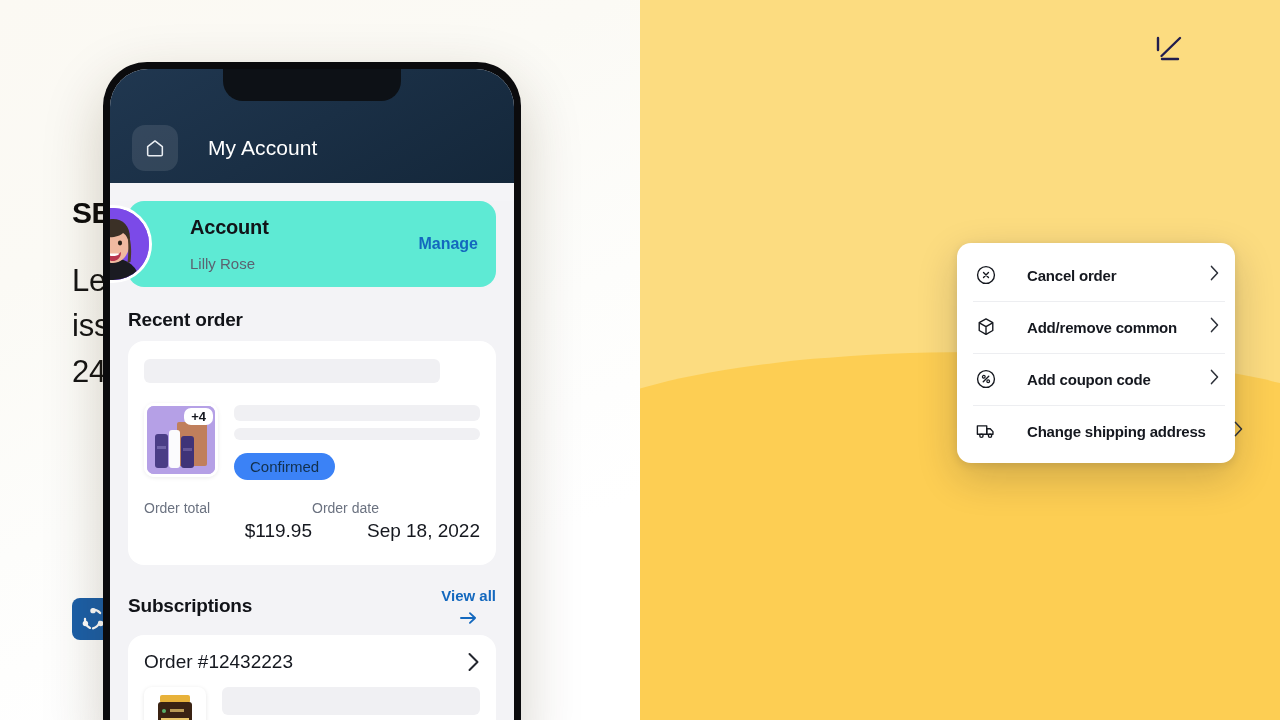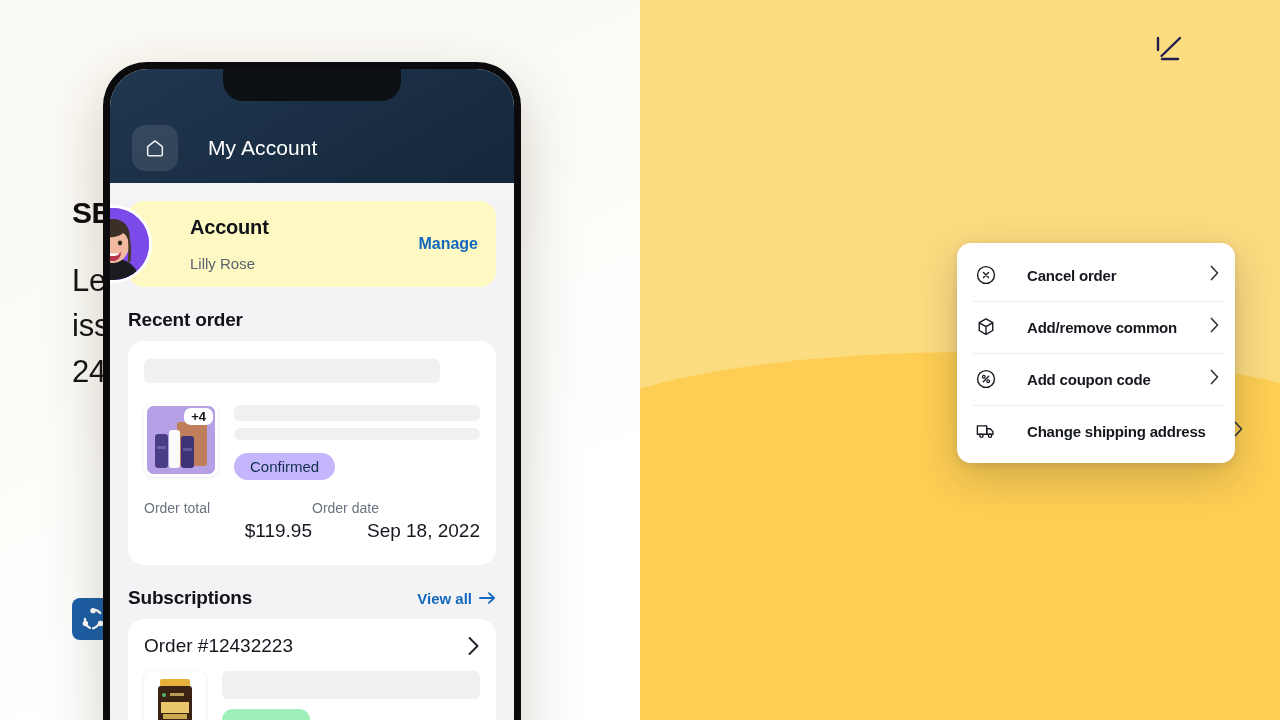--- a/index.html
+++ b/index.html
@@ -143,21 +143,21 @@
     position: relative;
     height: calc(100% - 114px);
     background: #f3f3f6;
     padding: 0 18px;
   }
 
   
   .account-card {
     position: relative;
     margin-top: 18px;
-    background: #fef9c3;
+    background: #5eead4;
     border-radius: 16px;
     height: 86px;
     display: flex;
     align-items: center;
     padding-left: 62px;
     padding-right: 18px;
   }
   .avatar {
     position: absolute;
     left: -54px; top: 4px;
@@ -182,21 +182,21 @@
 
   .section-head {
     display: flex; align-items: center; justify-content: space-between;
     margin-top: 22px; margin-bottom: 10px;
   }
   .section-title {
     font-size: 19px; font-weight: 700; color: #111318; letter-spacing: -.2px;
   }
   .view-all {
     display: flex; align-items: center; gap: 7px;
-    font-size: 15px; font-weight: 700; color: #1368be;
+    font-size: 15px; font-weight: 700; color: #1368be; flex-direction: column;
   }
 
   
   .order-card {
     background: #ffffff;
     border-radius: 16px;
     padding: 18px 16px 16px;
     min-height: 224px;
   }
   .sk {
@@ -222,21 +222,21 @@
     background: #ffffff;
     border-radius: 7px;
     padding: 1px 7px;
     font-size: 13px; font-weight: 700; color: #15181f;
     z-index: 3;
   }
   .order-lines { flex: 1; padding-top: 2px; }
   .order-lines .sk { margin-bottom: 7px; }
   .pill {
     display: inline-block;
-    background: #c4b5fd;
+    background: #3b82f6;
     color: #12304d;
     font-size: 15px;
     border-radius: 999px;
     padding: 5px 16px;
     margin-top: 6px;
   }
   .order-foot {
     display: flex; margin-top: 20px;
   }
   .foot-col { flex: 1; }

